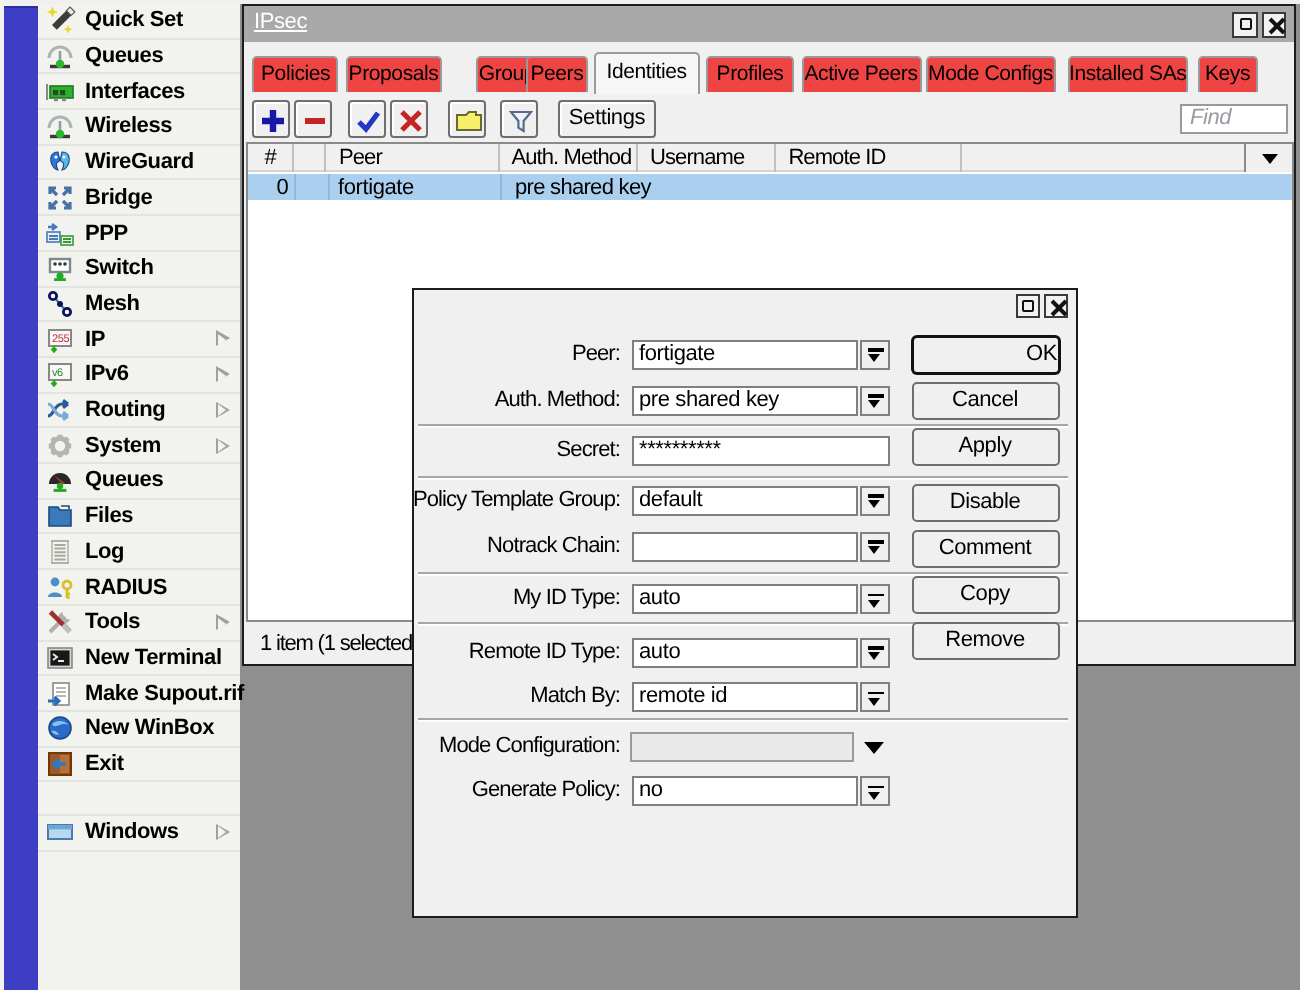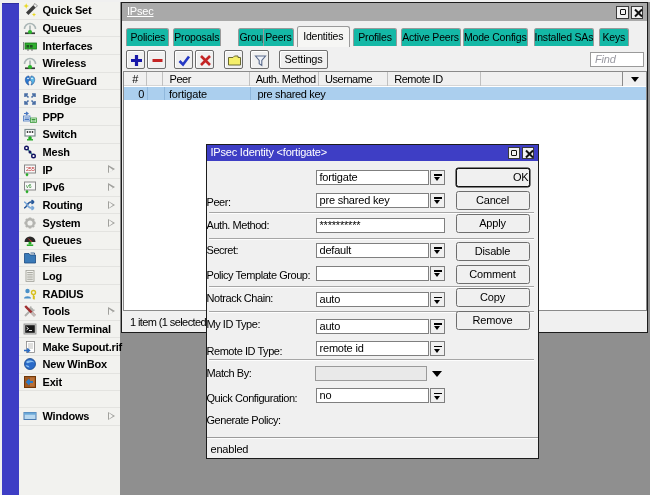--- a/index.html
+++ b/index.html
@@ -14,38 +14,38 @@
 .sub:before { content:""; position:absolute; right:5.5px; top:4.2px; width:0; height:0; border-left:7px solid #a0a09c; border-top:4.5px solid transparent; border-bottom:4.5px solid transparent; }
 .sub:after { content:""; position:absolute; right:7px; top:5.7px; width:0; height:0; border-left:4.5px solid #f4f4f1; border-top:3px solid transparent; border-bottom:3px solid transparent; }
 
 .win { background:#f0f0f0; border:1.5px solid #1c1c1c; }
 .tbtn { position:absolute; width:12.5px; height:12.5px; background:#f2f2f2; border:1px solid #3a3a3a; }
 .tbtn .sq { position:absolute; left:2.5px; top:2.2px; width:6px; height:6px; border:1.5px solid #111; border-radius:1px; }
 .tbtn svg { position:absolute; left:1px; top:1px; }
 
 #ipsec { left:121px; top:2px; width:527px; height:331px; }
 #ititle { left:0; top:0; right:0; height:17.5px; background:#a9a9a9; color:#fff; line-height:17.5px; padding-left:5px; }
-.tab { position:absolute; top:25px; height:18px; white-space:nowrap; overflow:hidden; letter-spacing:-0.2px; font-size:10.5px; background:#14b8a6; border:1px solid #9a9a9a; border-bottom:none; border-radius:2.5px 2.5px 0 0; text-align:center; line-height:17px; }
+.tab { position:absolute; top:25px; height:18px; white-space:nowrap; overflow:hidden; letter-spacing:-0.2px; font-size:10.5px; background:#ef4444; border:1px solid #9a9a9a; border-bottom:none; border-radius:2.5px 2.5px 0 0; text-align:center; line-height:17px; }
 .tab.on { top:23px; height:20.5px; background:#f6f6f4; z-index:2; line-height:19px; }
 .tbar { position:absolute; top:46.5px; width:19px; height:19px; background:#f0f0f0; border:1px solid #6e6e6e; border-radius:2px; box-shadow:inset 1px 1px 0 #fff; }
 .tbar svg { position:absolute; left:1px; top:1px; }
 #settings { left:157px; top:46.5px; width:49px; height:19px; position:absolute; background:#f0f0f0; border:1px solid #6e6e6e; border-radius:2px; box-shadow:inset 1px 1px 0 #fff; text-align:center; line-height:17px; }
 #find { left:468px; top:48.5px; width:54px; height:15px; position:absolute; background:#fff; border:1px solid #9a9a9a; color:#9a9aa2; font-style:italic; line-height:13px; padding-left:4px; }
 #tablepanel { position:absolute; left:1px; top:67.5px; width:523.5px; height:240.5px; background:#fff; border:1px solid #8a8a8a; }
 #thead { position:absolute; left:0; top:0; width:100%; height:14.5px; background:#f0f0f0; border-bottom:1px solid #d5d5d5; }
 .hc { position:absolute; top:0; height:14.5px; border-right:1px solid #c0c0c0; padding:1px 0 0 6px; white-space:nowrap; overflow:hidden; letter-spacing:-0.45px; }
 #hdrop { position:absolute; right:0; top:0; width:24px; height:14.5px; background:#f0f0f0; border-left:1px solid #8a8a8a; }
 #hdrop:after { content:""; position:absolute; left:8px; top:5px; border-top:5px solid #000; border-left:4.5px solid transparent; border-right:4.5px solid transparent; }
 #selrow { position:absolute; left:0; top:15.5px; width:100%; height:12.5px; background:#abcfee; }
 .rc { position:absolute; top:0.5px; }
 #istatus { position:absolute; left:2px; bottom:2px; height:16px; line-height:16px; padding-left:6px; letter-spacing:-0.6px; }
 
 #dlg { left:205.5px; top:143.5px; width:333px; height:315.5px; z-index:5; }
 #dtitle { position:absolute; left:0; top:0.5px; right:0; height:15.5px; background:#3e3ec5; color:#fff; line-height:15px; padding-left:4px; }
-.lbl { position:absolute; left:0; width:103.5px; text-align:left; height:15px; line-height:15px; white-space:nowrap; letter-spacing:-0.45px;margin-top:25px; }
+.lbl { position:absolute; left:0; width:103.5px; text-align:right; height:15px; line-height:15px; white-space:nowrap; letter-spacing:-0.45px; }
 .inp { position:absolute; left:109px; width:113.5px; height:15px; background:#fff; border:1px solid #7f7f7f; line-height:13px; padding-left:3px; white-space:nowrap; }
 .drop { position:absolute; left:223.5px; width:15px; height:15px; background:#f0f0f0; border:1px solid #7f7f7f; }
 .drop:before { content:""; position:absolute; left:3px; top:3.5px; width:7.5px; height:1.5px; background:#000; }
 .drop:after { content:""; position:absolute; left:3px; top:6.5px; border-top:4.5px solid #000; border-left:3.75px solid transparent; border-right:3.75px solid transparent; }
 .sep { position:absolute; left:2px; width:325px; height:2px; border-top:1px solid #a6a6a6; border-bottom:1px solid #fdfdfd; }
 .btn { position:absolute; left:249px; width:74px; height:19px; background:#f0f0f0; border:1px solid #6e6e6e; border-radius:2.5px; text-align:center; line-height:17px; }
 .btn.def { border:1.5px solid #111; box-shadow:0 0 0 0.5px #111;text-align:right; }
 #dstatus { position:absolute; left:0px; right:0px; bottom:0px; height:21.5px; border-top:1px solid #9b9b9b; box-shadow:inset 0 1px 0 #fdfdfd; line-height:23px; padding-left:4px; background:#f0f0f0; }
 </style></head>
 <body>
@@ -340,21 +340,20 @@
         <div style="position:absolute;left:125.7px;top:0;width:1px;height:12.5px;background:#90b8dc"></div>
         <div class="rc" style="left:0;width:20.2px;text-align:right">0</div>
         <div class="rc" style="left:45px">fortigate</div>
         <div class="rc" style="left:133.5px;letter-spacing:-0.35px">pre shared key</div>
       </div>
   </div>
   <div id="istatus">1 item (1 selected)</div>
 </div>
 
 <div class="abs win" id="dlg">
-  <div id="dtitle">IPsec Identity &lt;fortigate&gt;</div>
   <div class="tbtn" style="left:301px;top:2.5px;height:12px">
       <span class="sq"></span>
     </div>
   <div class="tbtn" style="left:315px;top:2.5px;height:12px">
       <svg width="11" height="10" viewBox="0 0 11 10">
         <path d="M2 1.5 L9 8.5 M9 1.5 L2 8.5" stroke="#111" stroke-width="2"></path>
       </svg>
     </div>
   <div id="form">
       <div class="lbl" style="top:25px">Peer:</div>
@@ -373,33 +372,32 @@
       <div class="drop" style="top:121px"></div>
       <div class="lbl" style="top:147.5px">My ID Type:</div>
       <div class="inp" style="top:147.5px">auto</div>
       <div class="drop" style="top:147.5px"></div>
       <div class="lbl" style="top:174px">Remote ID Type:</div>
       <div class="inp" style="top:174px">auto</div>
       <div class="drop" style="top:174px"></div>
       <div class="lbl" style="top:196.5px">Match By:</div>
       <div class="inp" style="top:196.5px">remote id</div>
       <div class="drop" style="top:196.5px"></div>
-      <div class="lbl" style="top:221.5px">Quick Configuration:</div>
+      <div class="lbl" style="top:221.5px">Mode Configuration:</div>
       <div class="inp" style="top:221.5px;left:108.5px;width:112px;background:#e9e9e9;border-color:#9a9a9a"></div>
       <div style="position:absolute;left:225px;top:226px;border-top:6px solid #000;border-left:5.75px solid transparent;border-right:5.75px solid transparent"></div>
       <div class="lbl" style="top:243.5px">Generate Policy:</div>
       <div class="inp" style="top:243.5px">no</div>
       <div class="drop" style="top:243.5px"></div>
       <div class="sep" style="top:67.5px"></div>
       <div class="sep" style="top:93px"></div>
       <div class="sep" style="top:141.5px"></div>
       <div class="sep" style="top:166.5px"></div>
       <div class="sep" style="top:214.5px"></div>
       <div class="btn def" style="top:23px">OK</div>
       <div class="btn" style="top:46px">Cancel</div>
       <div class="btn" style="top:69px">Apply</div>
       <div class="btn" style="top:97px">Disable</div>
       <div class="btn" style="top:120px">Comment</div>
       <div class="btn" style="top:143px">Copy</div>
       <div class="btn" style="top:166px">Remove</div>
     </div>
-  <div id="dstatus">enabled</div>
 </div>
 
 </body></html>

